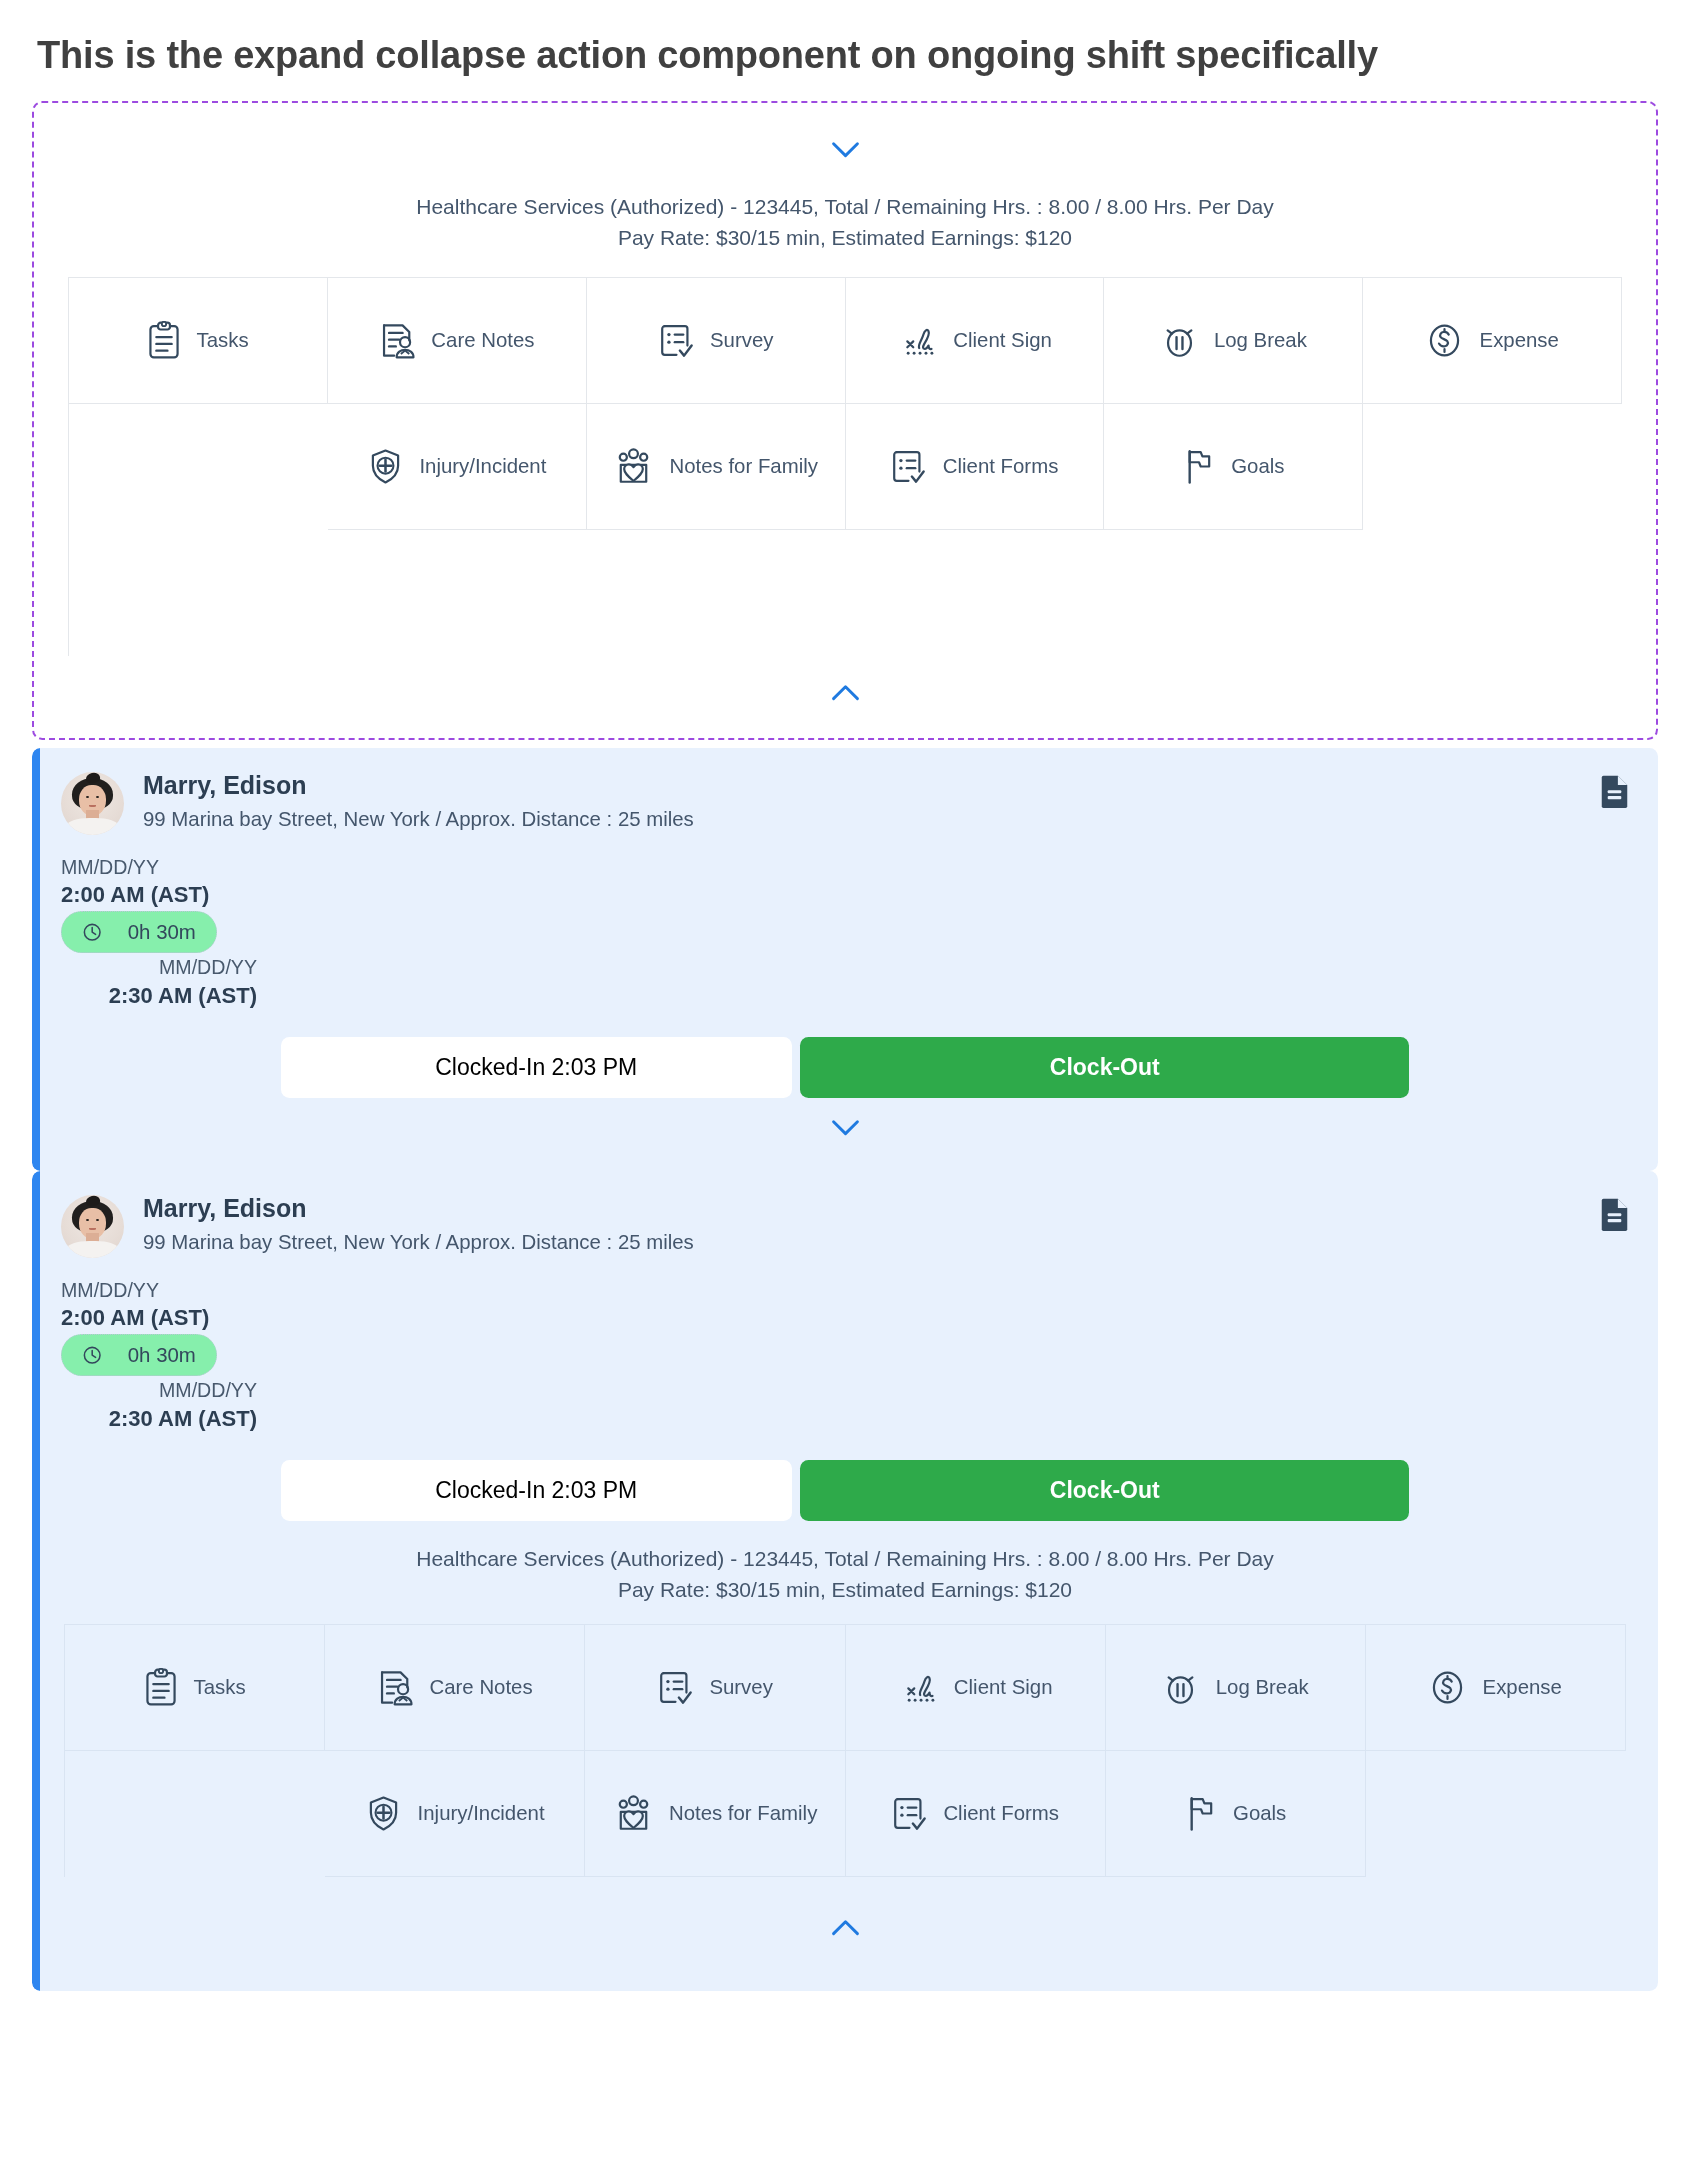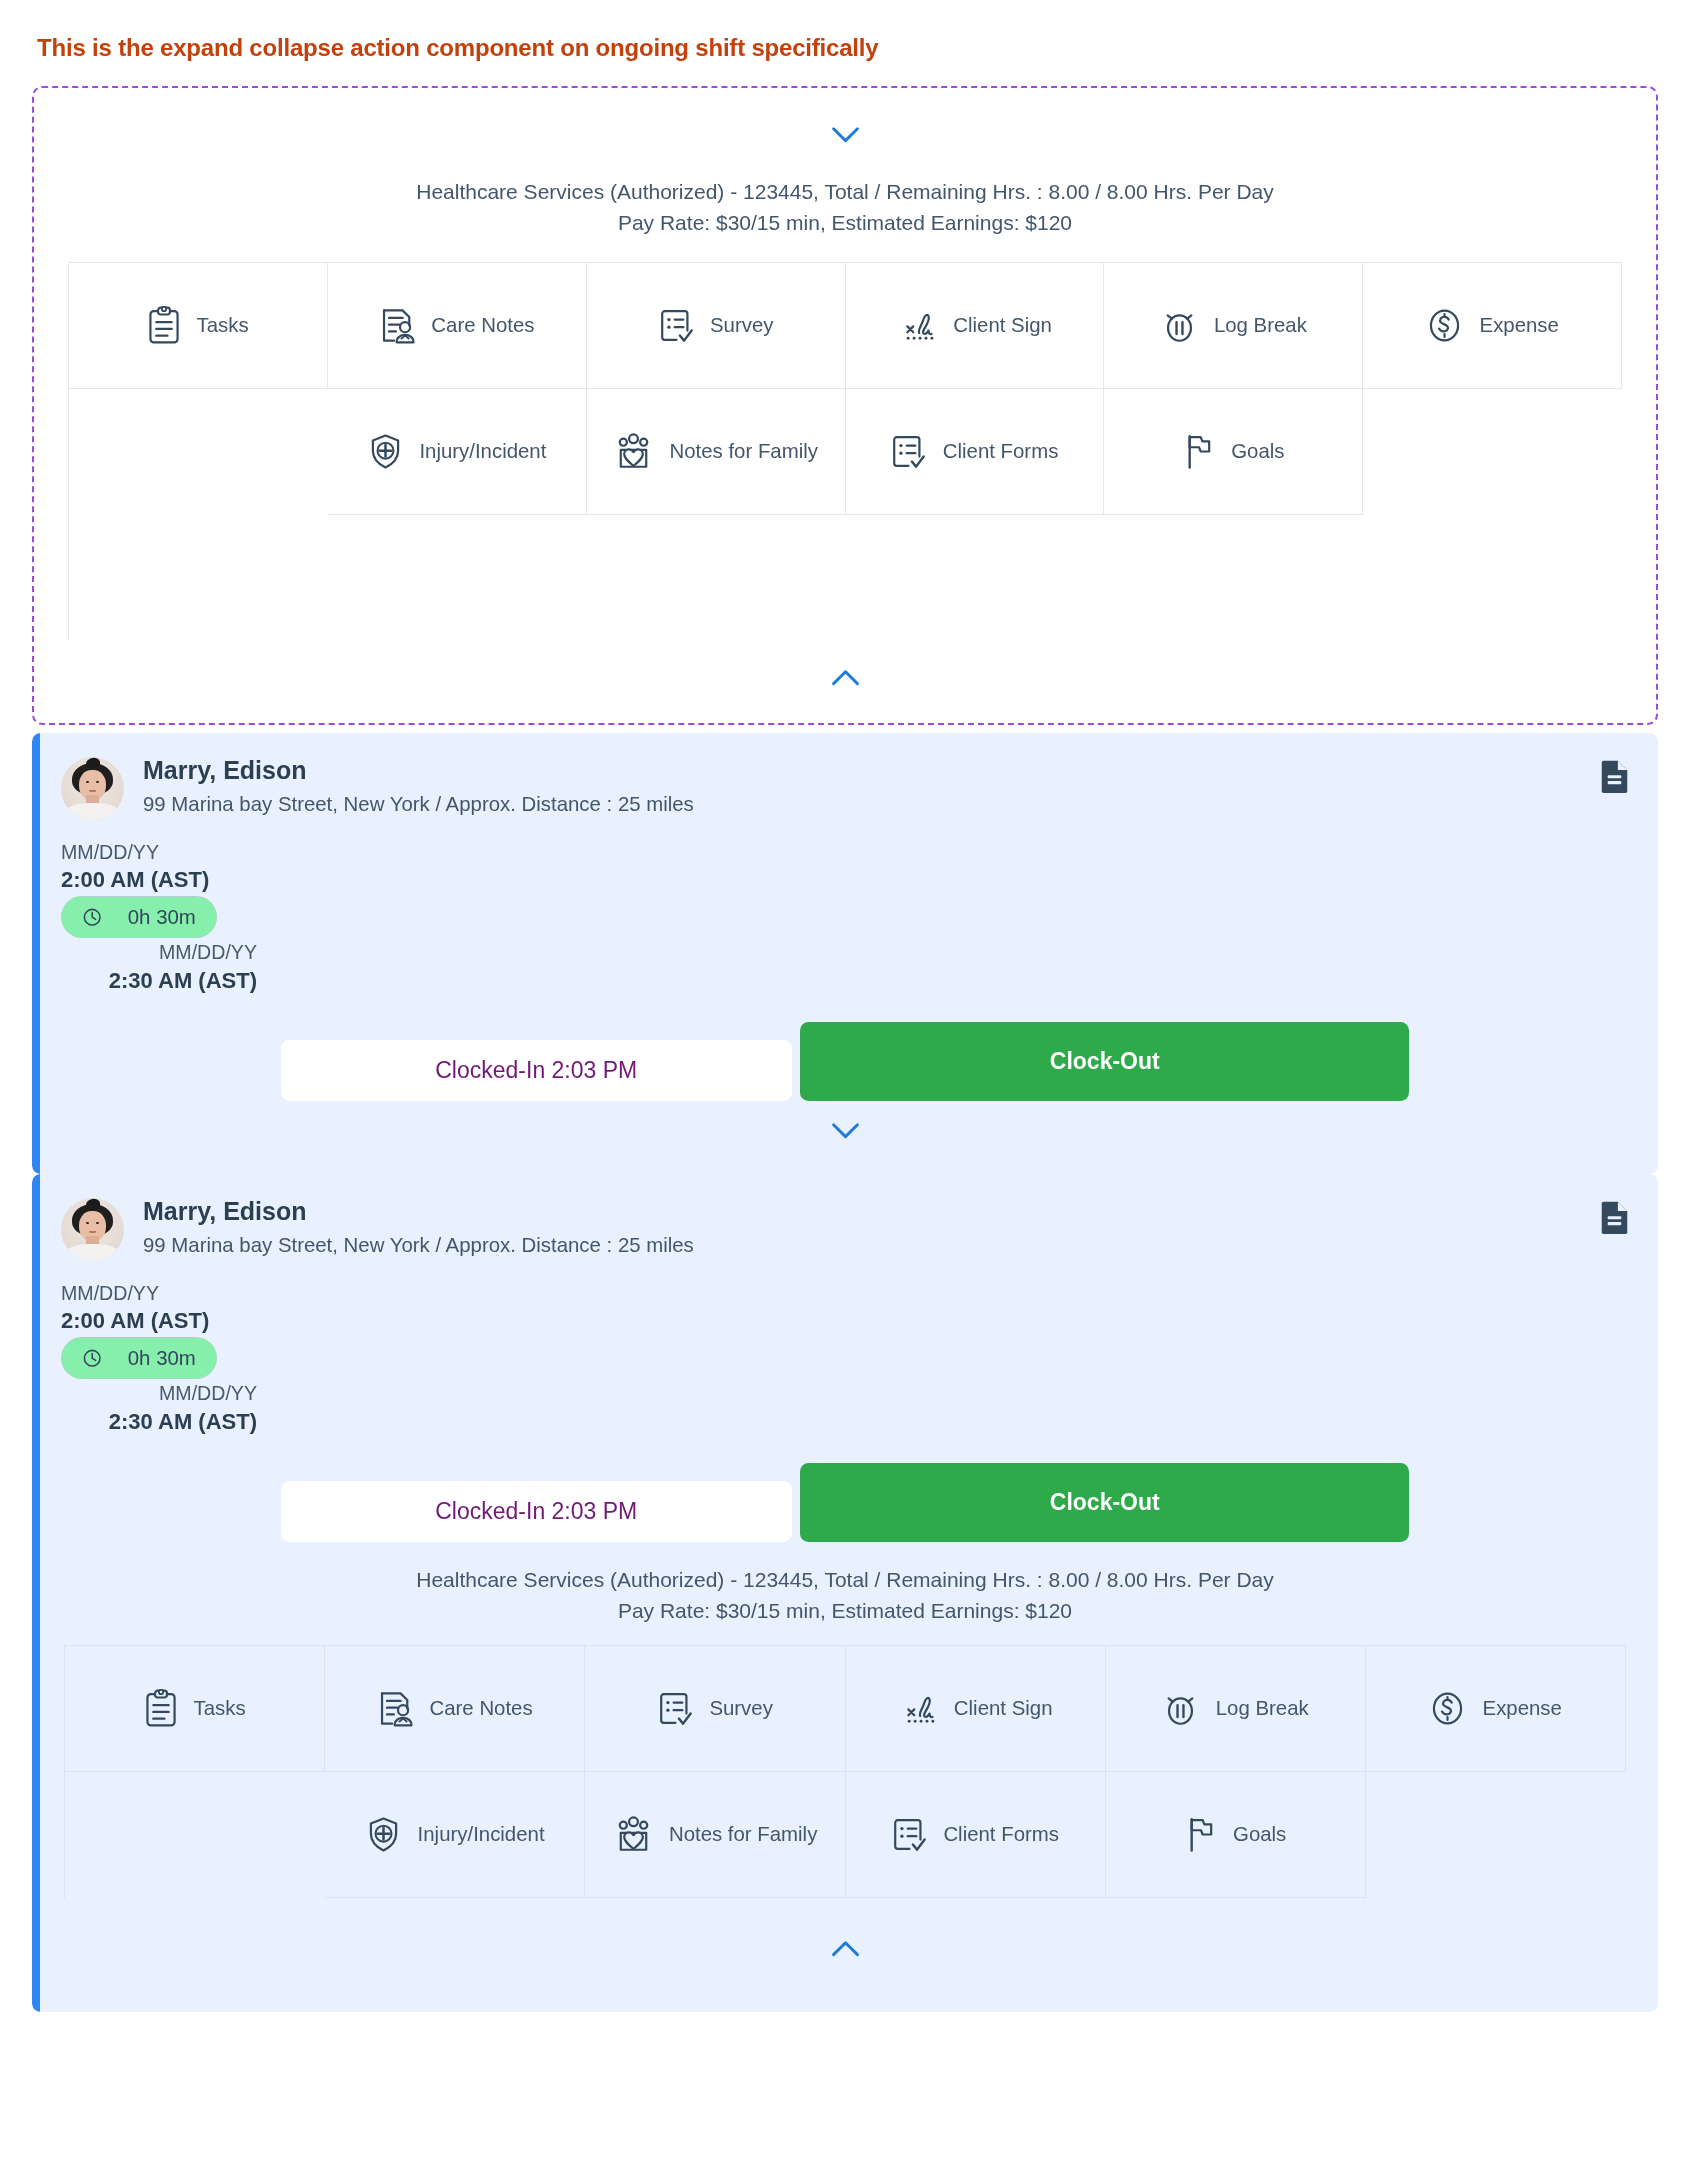--- a/index.html
+++ b/index.html
@@ -8,23 +8,23 @@
     width: 1690px;
     background: #ffffff;
     font-family: "Liberation Sans", sans-serif;
     color: #34495e;
     -webkit-font-smoothing: antialiased;
   }
   .page { width:1690px; padding: 25.6px 32px 51px 32px; }
 
   
   .h-main {
-    font-size: 24px;
+    font-size: 38px;
     font-weight: bold;
-    color: #c2410c;
+    color: #404040;
     margin: 8.5px 0 24px 5.1px;
     letter-spacing: -0.2px;
   }
   .h-sub {
     font-size: 32px;
     font-weight: bold;
     color: #8b40d8;
     margin: 36px 0 29px 5.1px;
   }
   .h-small {
@@ -154,21 +154,21 @@
   .btn-row { display:flex; gap: 8.5px; justify-content:center; margin-top: 27px; }
   .btn {
     font-size: 23px;
     border-radius: 8.5px;
     padding: 17px 8.5px;
     text-align:center;
     cursor:pointer;
     border: none;
     font-family: inherit;
   }
-  .btn-clockedin { background:#ffffff; color:#701a75; width: 511px; margin-top: 18px; }
+  .btn-clockedin { background:#ffffff; color:#000000; width: 511px; }
   .btn-clockout { background:#2eaa4a; color:#ffffff; width: 609px; font-weight:bold; }
 
   
   .exp-meta { text-align:center; margin-top: 22px; margin-bottom: 19px; }
   .exp-meta .meta-line { color:#44566c; }
   .exp-grid-wrap { padding: 0 3.4px; }
   .exp-grid { grid-template-columns: repeat(6, 1fr); border-top:0.9px solid #d9e4f2; border-left:0.9px solid #d9e4f2; }
   .exp-grid .act-cell { border-right:0.9px solid #d9e4f2; border-bottom:0.9px solid #d9e4f2; min-height: 126px; }
   .exp-grid .act-cell.empty { border-right-color: transparent; border-bottom-color: transparent; }
 

